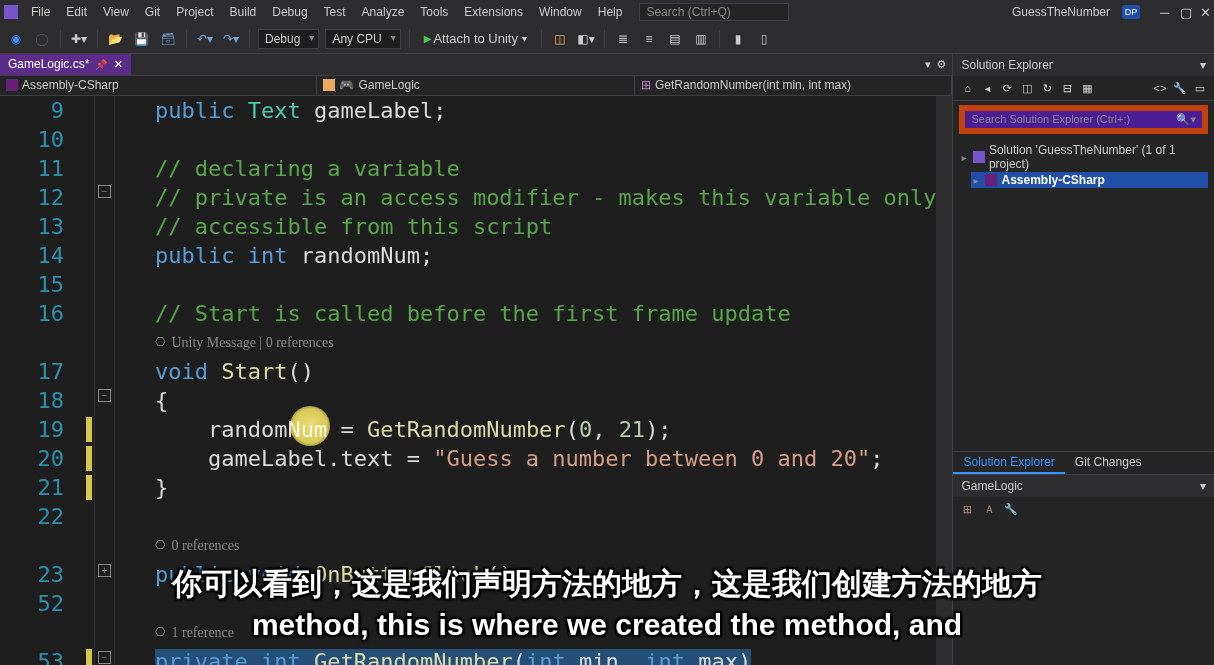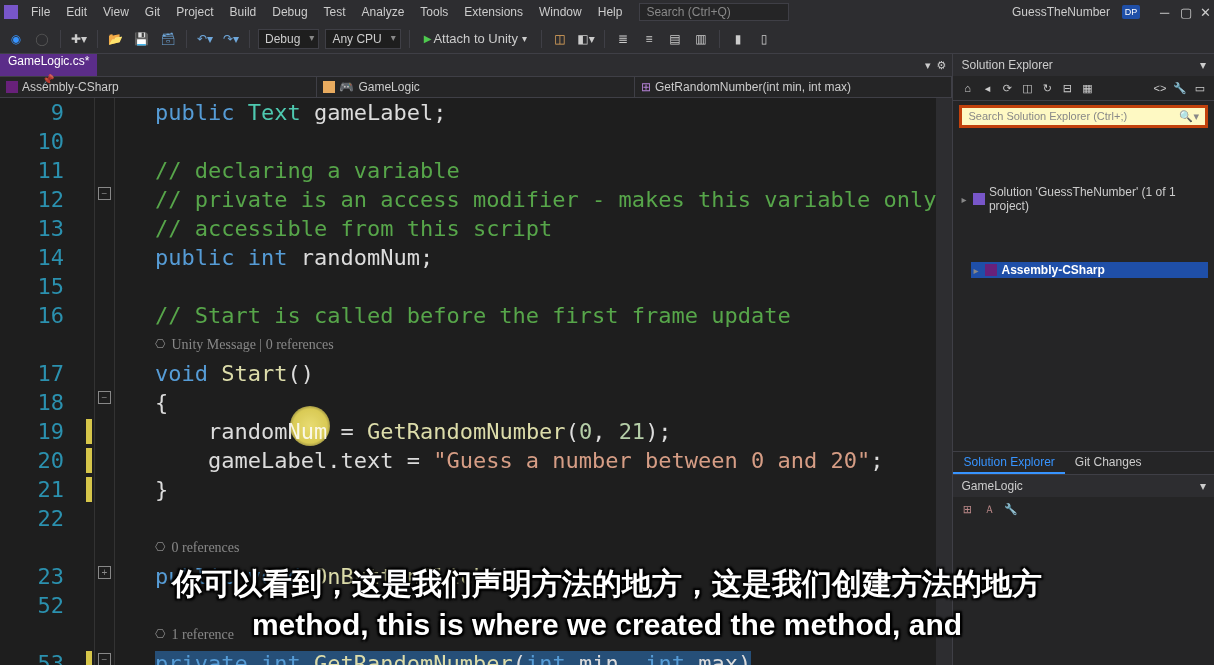--- a/index.html
+++ b/index.html
@@ -17,21 +17,21 @@
 .toolbar .tbtn { width:20px; height:20px; display:flex; align-items:center; justify-content:center; color:#ccc; font-size:12px; }
 .toolbar .nav-back { color:#3794ff; }
 .toolbar .divider { width:1px; height:18px; background:#3f3f46; margin:0 2px; }
 .toolbar .combo { background:#1e1e1e; border:1px solid #3f3f46; padding:2px 18px 2px 6px; color:#ccc; font-size:12px; position:relative; }
 .toolbar .combo::after { content:"▾"; position:absolute; right:4px; top:2px; font-size:10px; color:#888; }
 .toolbar .play { color:#4ec94e; font-size:10px; margin-right:2px; }
 .toolbar .attach { display:flex; align-items:center; background:#2d2d30; padding:2px 6px; }
 .main { display:flex; height:617px; }
 .editor { flex:1; display:flex; flex-direction:column; background:#1e1e1e; position:relative; }
 .tabstrip { display:flex; background:#2d2d30; height:23px; border-bottom:1px solid #3f3f46; }
-.tab { display:flex; align-items:center; padding:0 8px; background:#5b2d89; color:#fff; font-size:12px; gap:6px;flex-direction:column;}
+.tab { display:flex; align-items:center; padding:0 8px; background:#5b2d89; color:#fff; font-size:12px; gap:6px;}
 .tab .close { font-size:11px; }
 .tab .pin { font-size:10px; opacity:.7; }
 .tabstrip .right-icons { margin-left:auto; display:flex; align-items:center; gap:6px; padding-right:6px; }
 .tabstrip .right-icons span { font-size:11px; color:#ccc; }
 .navbar { display:flex; background:#252526; height:22px; border-bottom:1px solid #3f3f46; }
 .navbar .seg { flex:1; padding:2px 6px; display:flex; align-items:center; gap:4px; color:#ccc; font-size:12px; border-right:1px solid #3f3f46; }
 .navbar .seg .ico { width:12px; height:12px; display:inline-block; }
 .code-area { display:flex; height:100%; overflow:hidden; }
 .gutter { width:95px; background:#1e1e1e; border-right:1px solid #333; padding-top:0; }
 .gutter .ln { height:29px; text-align:right; padding-right:30px; color:#2b91af; font-family:Consolas,monospace; font-size:22px; line-height:29px; position:relative; }
@@ -46,23 +46,23 @@
 .c-string { color:#d69d85; }
 .c-method { color:#dcdcaa; }
 .c-number { color:#b5cea8; }
 .c-text { color:#dcdcdc; }
 .codelens { font-size:14px; color:#888; font-family:"Segoe UI"; height:29px; display:flex; align-items:center; gap:6px; }
 .codelens .ico { font-size:12px; }
 .solution { width:262px; background:#252526; border-left:1px solid #3f3f46; display:flex; flex-direction:column; }
 .panel-title { background:#2d2d30; padding:4px 8px; font-size:12px; color:#ccc; display:flex; justify-content:space-between; }
 .sol-toolbar { display:flex; gap:4px; padding:4px 6px; background:#252526; border-bottom:1px solid #3f3f46; flex-wrap:wrap; }
 .sol-toolbar span { width:16px; height:16px; display:inline-flex; align-items:center; justify-content:center; font-size:11px; color:#ccc; }
-.sol-search { background:#fef9c3; border:3px solid #c2410c; padding:2px 6px; margin:4px 6px; font-size:11px; color:#888; display:flex; justify-content:space-between; }
+.sol-search { background:#4c1d95; border:6px solid #c2410c; padding:2px 6px; margin:4px 6px; font-size:11px; color:#888; display:flex; justify-content:space-between; }
 .tree { padding:4px 6px; font-size:12px; }
-.tree .node { padding:1px 0 1px 14px; display:flex; align-items:center; gap:4px; position:relative;margin-top:48px; }
+.tree .node { padding:1px 0 1px 14px; display:flex; align-items:center; gap:4px; position:relative; }
 .tree .node.sel { background:#1f4fa8; color:#fff; }
 .tree .node::before { content:"▸"; position:absolute; left:2px; font-size:10px; color:#888; }
 .tree .ico-sol { width:12px;height:12px;background:#7856c9; }
 .tree .ico-csharp { width:12px;height:12px;background:#68217a; }
 .bottom-tabs { margin-top:auto; display:flex; background:#252526; border-top:1px solid #3f3f46; }
 .bottom-tabs .bt { padding:3px 10px; font-size:12px; color:#ccc; }
 .bottom-tabs .bt.active { color:#3794ff; border-bottom:2px solid #3794ff; }
 .props-panel { border-top:1px solid #3f3f46;}
 .props-toolbar { display:flex; gap:6px; padding:4px 6px;}
 .props-toolbar span { width:16px;height:16px;display:inline-flex;align-items:center;justify-content:center;font-size:11px;color:#b88;}

